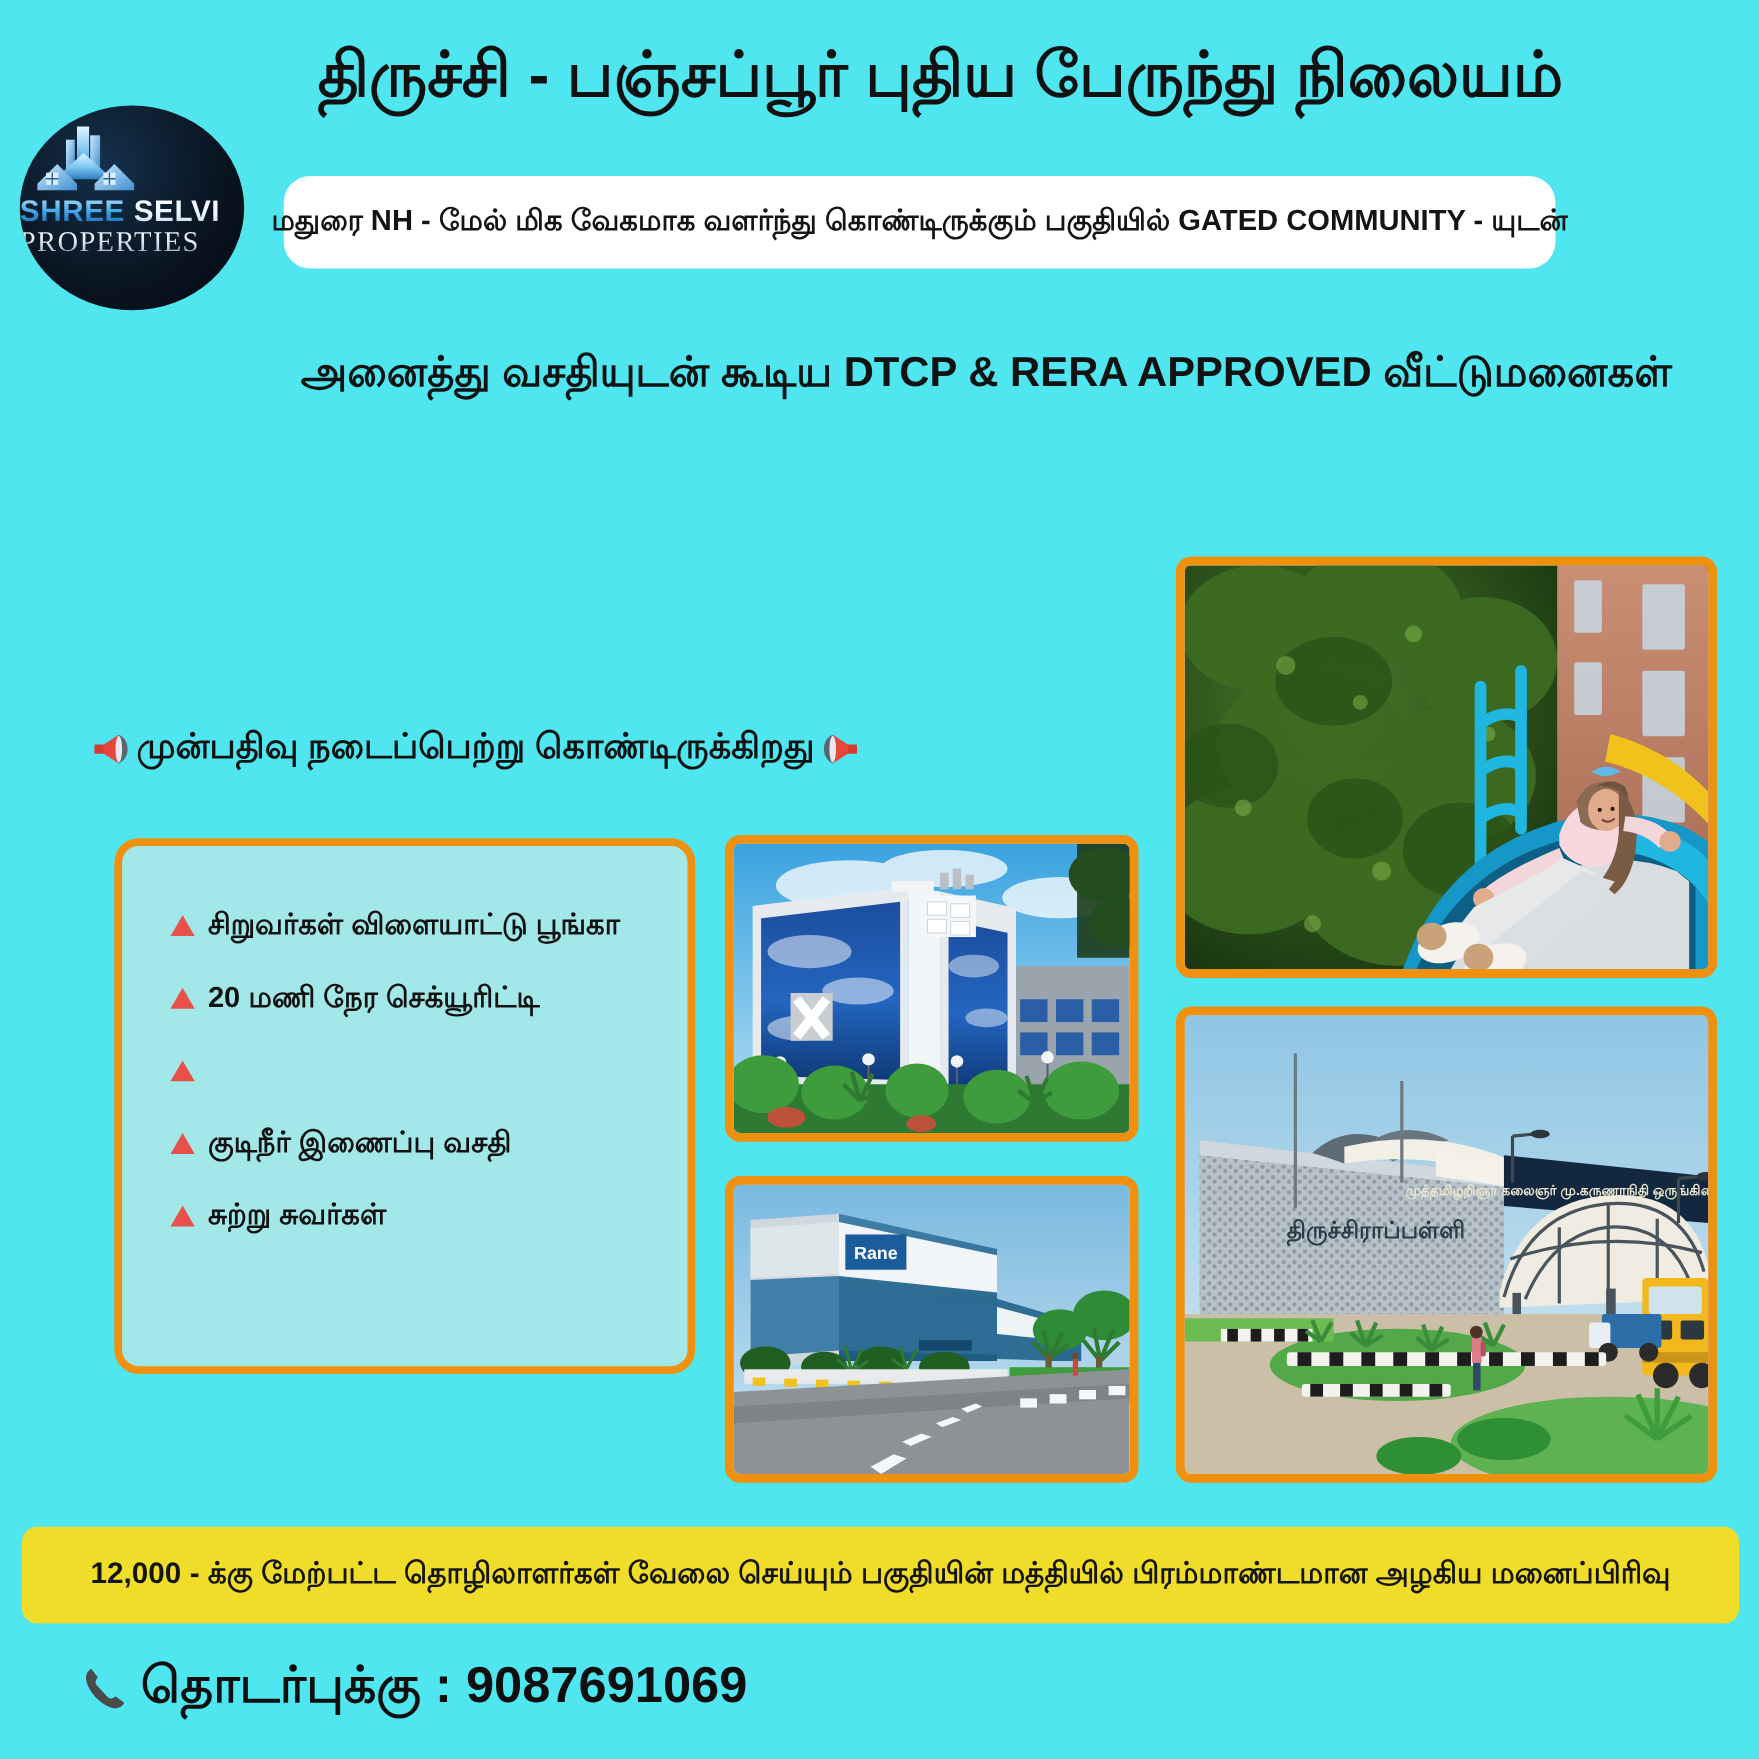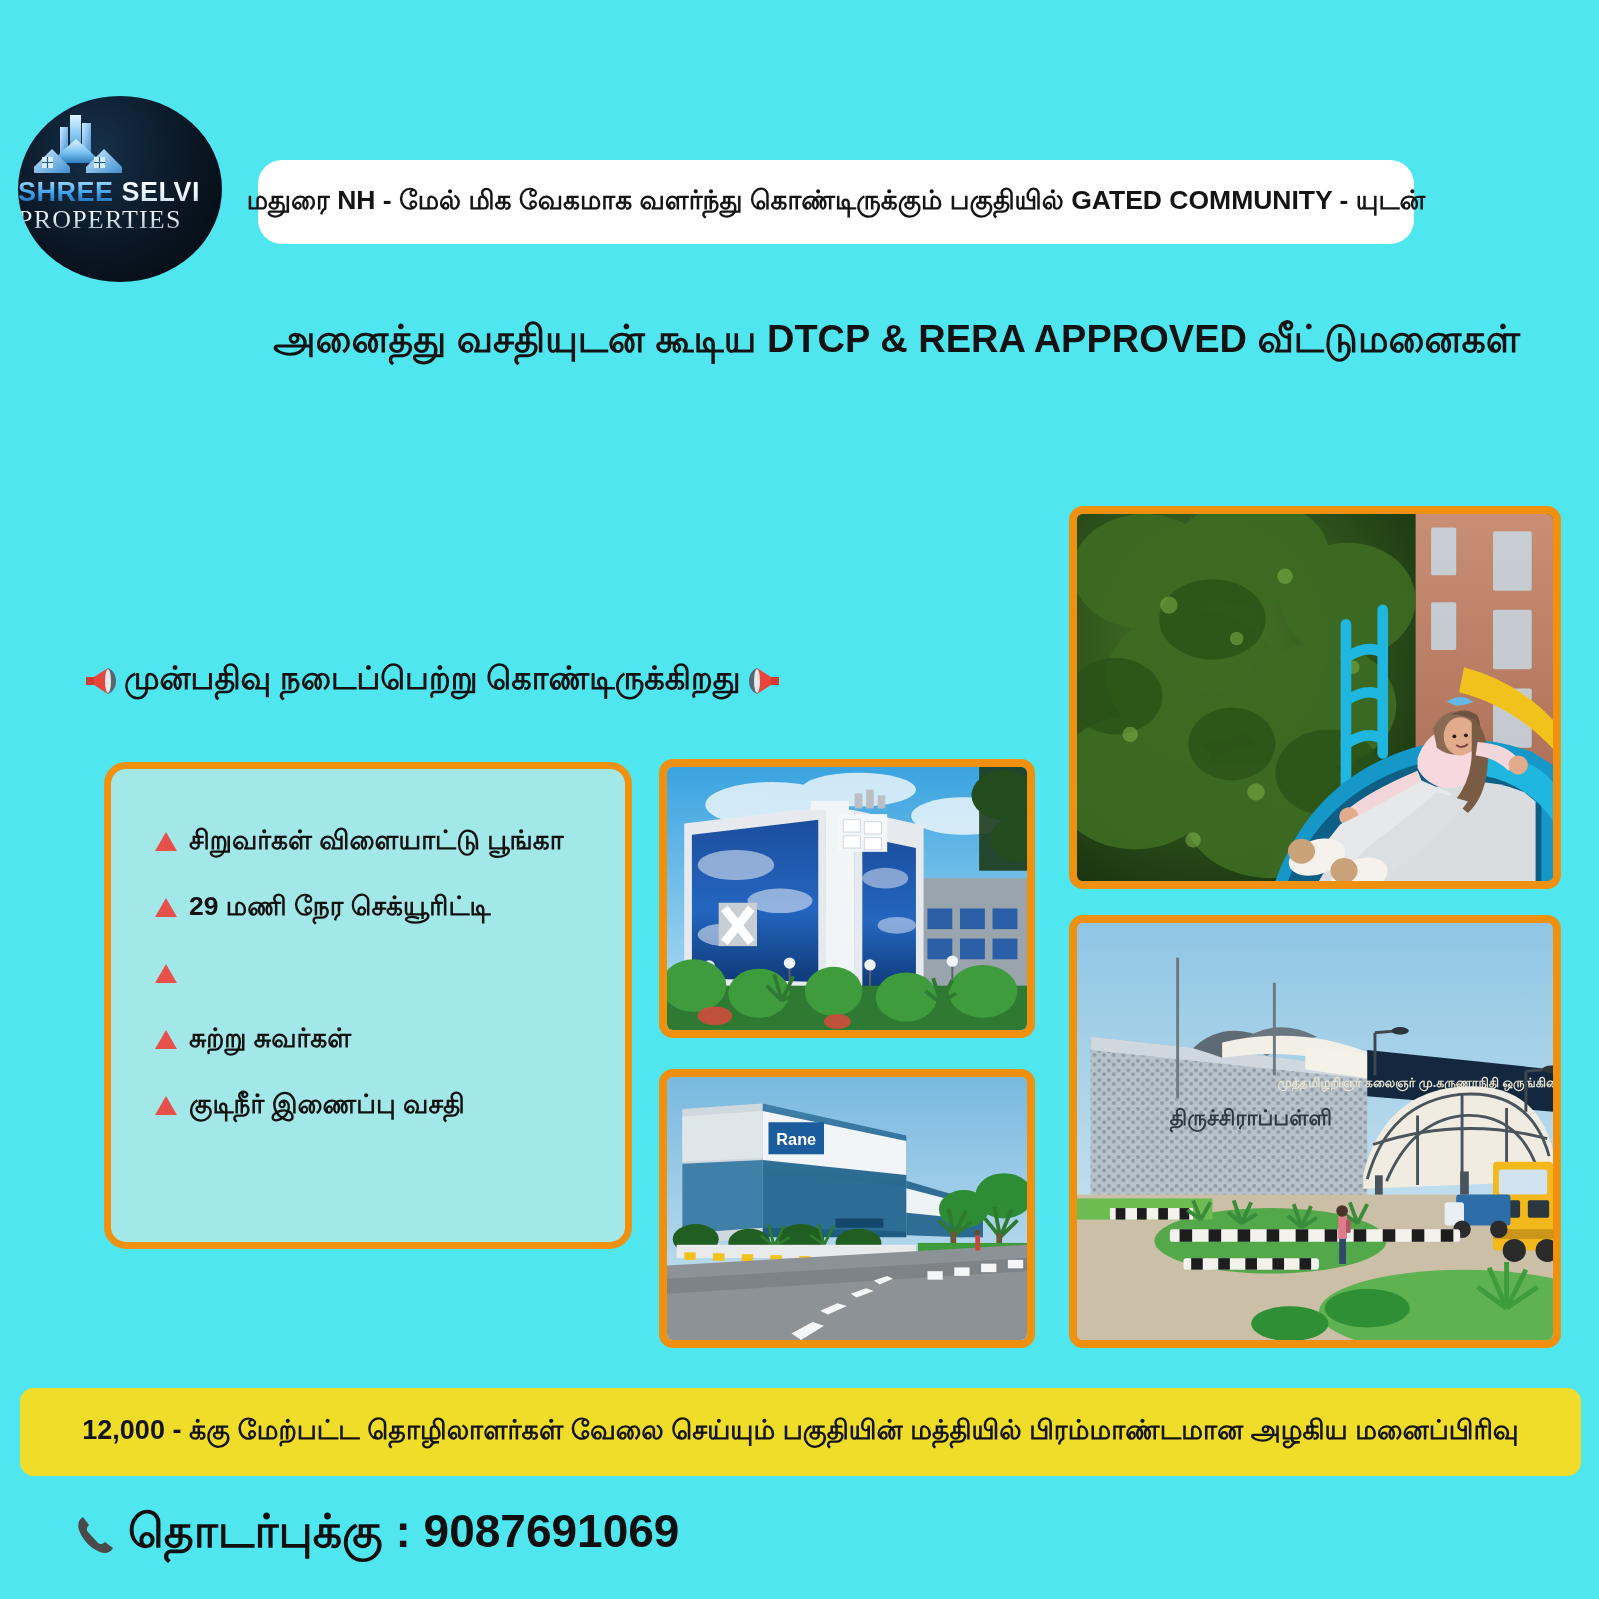--- a/index.html
+++ b/index.html
@@ -250,20 +250,21 @@
       <rect x="76" y="44" width="11" height="11" fill="#d9efff"></rect>
       <line x1="29.5" y1="44" x2="29.5" y2="55" stroke="#1f5e90" stroke-width="1.2"></line>
       <line x1="24" y1="49.5" x2="35" y2="49.5" stroke="#1f5e90" stroke-width="1.2"></line>
       <line x1="81.5" y1="44" x2="81.5" y2="55" stroke="#1f5e90" stroke-width="1.2"></line>
       <line x1="76" y1="49.5" x2="87" y2="49.5" stroke="#1f5e90" stroke-width="1.2"></line>
     </svg>
     <div class="logo-line1"><span class="lw-a">SHREE</span><span class="lw-b"> SELVI</span></div>
     <div class="logo-line2">PROPERTIES</div>
   </div>
 
+  <div class="headline">திருச்சி - பஞ்சப்பூர் புதிய பேருந்து நிலையம்</div>
 
   <div class="banner-top">
     <span>மதுரை NH - மேல் மிக வேகமாக  வளர்ந்து கொண்டிருக்கும் பகுதியில் GATED COMMUNITY - யுடன்</span>
   </div>
 
   <div class="approval-line">அனைத்து  வசதியுடன் கூடிய DTCP &amp; RERA APPROVED வீட்டுமனைகள்</div>
 
   <div class="booking-line">
     <svg class="megaphone" viewBox="0 0 40 40">
       <path d="M4 16 L4 24 L12 24 L26 33 L26 7 L12 16 Z" fill="#e8453c"></path>
@@ -280,32 +281,32 @@
     </svg>
   </div>
 
   <div class="features">
     <div class="feature-row">
       <span class="bullet"></span>
       <span class="feature-text">சிறுவர்கள் விளையாட்டு  பூங்கா</span>
     </div>
     <div class="feature-row">
       <span class="bullet"></span>
-      <span class="feature-text">29 மணி நேர செக்யூரிட்டி</span>
+      <span class="feature-text">20 மணி நேர செக்யூரிட்டி</span>
     </div>
     <div class="feature-row">
       <span class="bullet"></span>
     </div>
     <div class="feature-row">
       <span class="bullet"></span>
-      <span class="feature-text">சுற்று சுவர்கள்</span>
+      <span class="feature-text">குடிநீர் இணைப்பு வசதி</span>
     </div>
     <div class="feature-row">
       <span class="bullet"></span>
-      <span class="feature-text">குடிநீர் இணைப்பு வசதி</span>
+      <span class="feature-text">சுற்று சுவர்கள்</span>
     </div>
   </div>
 
   <div class="photo photo-playground">
     <svg viewBox="0 0 492 383" preserveAspectRatio="none">
       <defs>
         <linearGradient id="skyBrick" x1="0" y1="0" x2="0" y2="1">
           <stop offset="0%" stop-color="#c98f74"></stop>
           <stop offset="100%" stop-color="#a3664f"></stop>
         </linearGradient>

